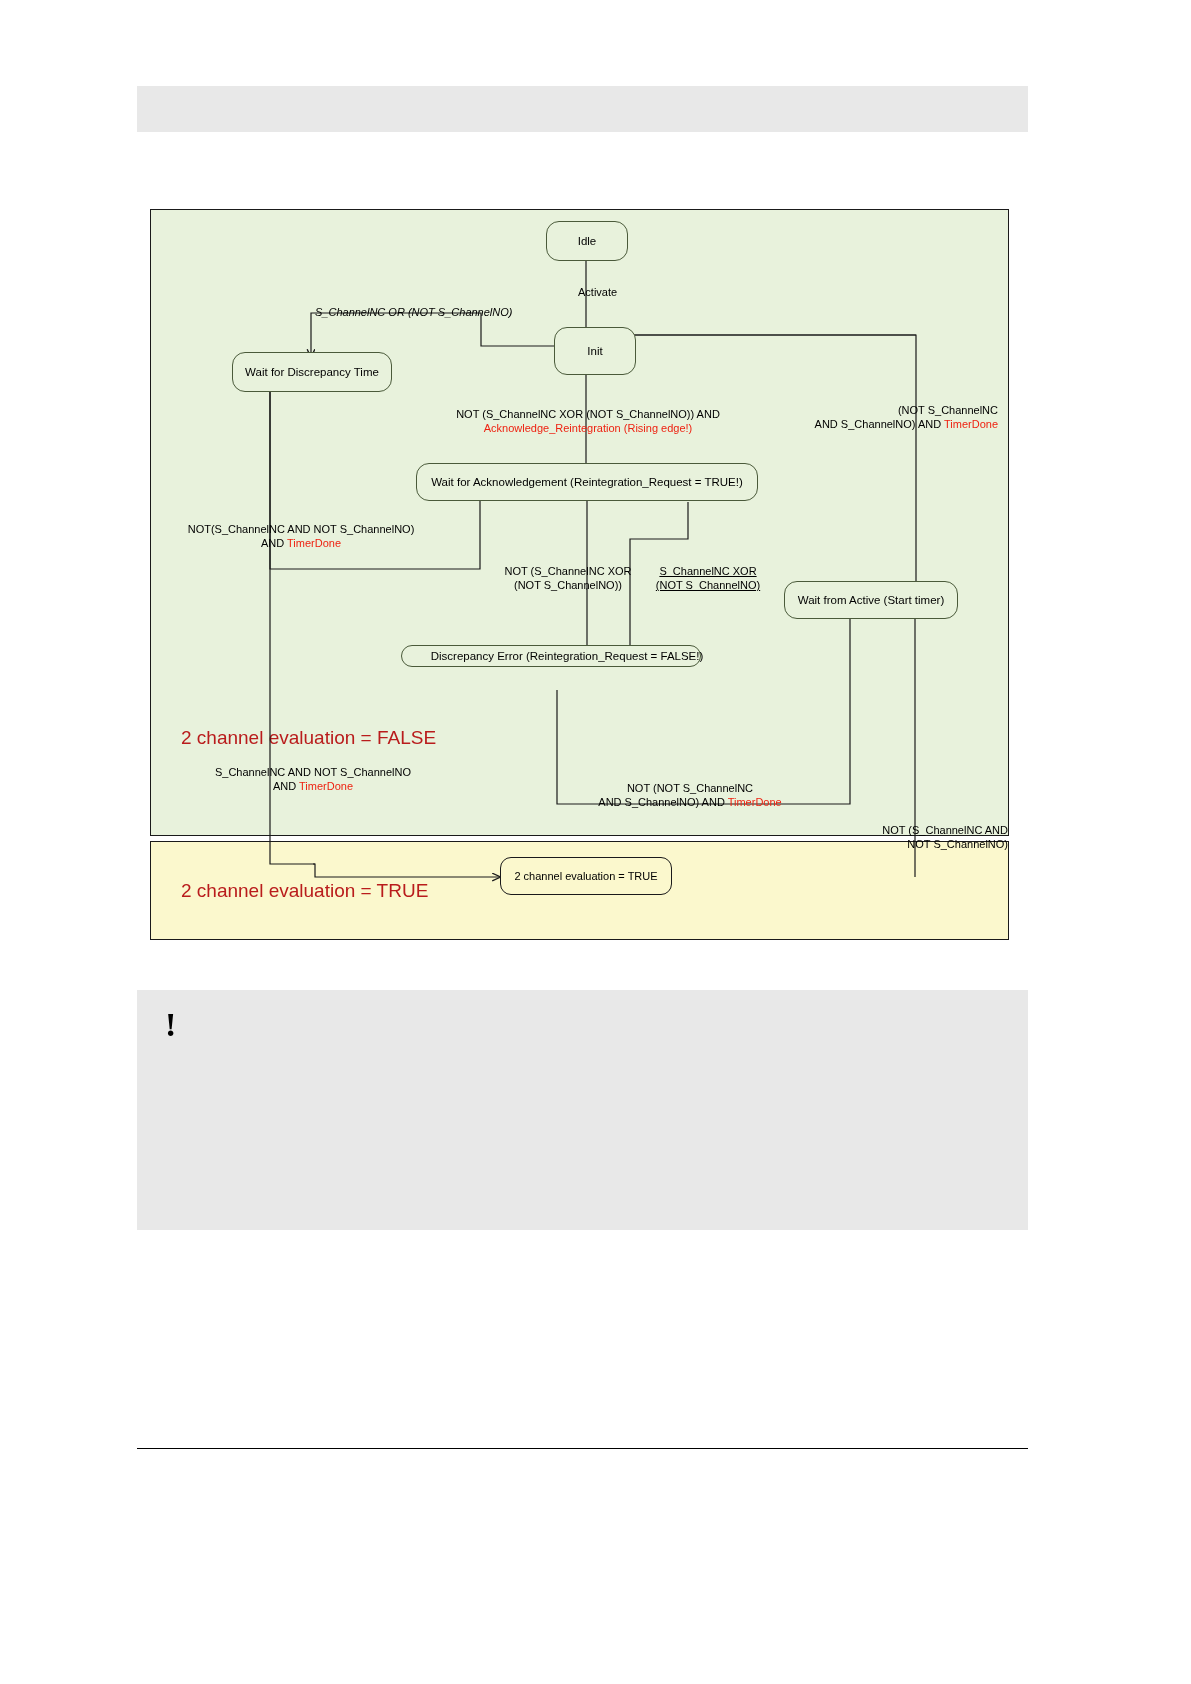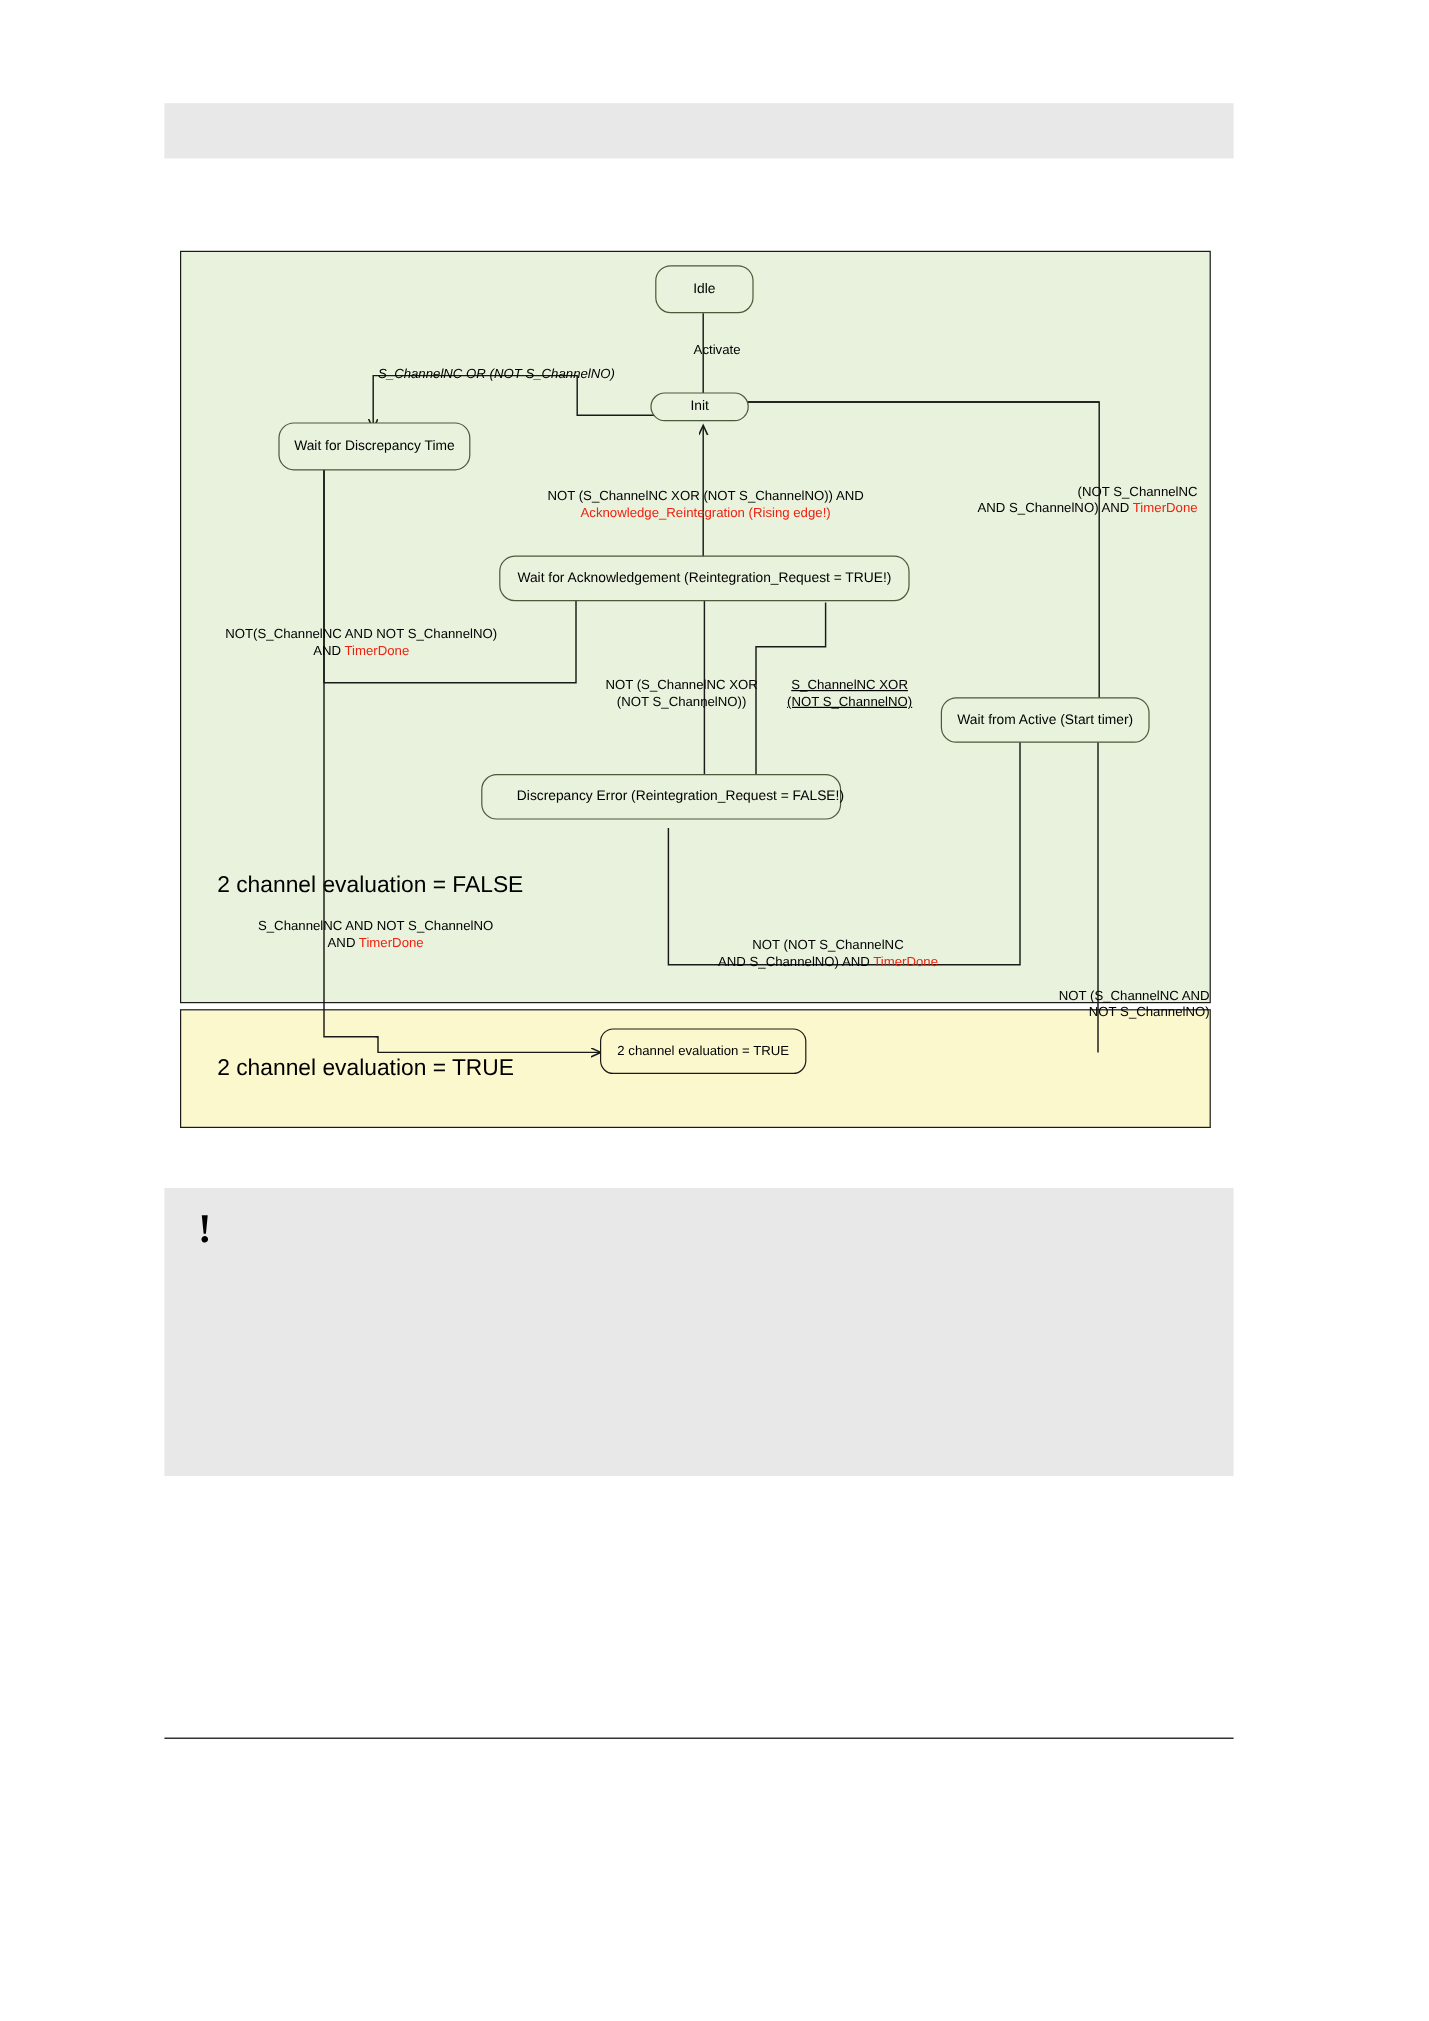--- a/index.html
+++ b/index.html
@@ -53,21 +53,21 @@
     top: 632px;
     width: 859px;
     height: 99px;
     background: #fbf8cd;
     border: 1.5px solid #1a1a1a;
     box-sizing: border-box;
   }
   .region-title {
     position: absolute;
     font-size: 19px;
-    color: #000000;
+    color: #b91c1c;
     white-space: nowrap;
   }
   .region-title.false-t { left: 31px; top: 518px; }
   .region-title.true-t  { left: 31px; top: 671px; }
 
   
   .state {
     position: absolute;
     background: #e8f2dc;
     border: 1.6px solid #4a5a3a;
@@ -183,33 +183,33 @@
 
         <path d="M765,668 L765,392" marker-end="url(#ah)"></path>
 
       </g>
     </svg>
 
     <div class="state" style="left:396px; top:12px; width:82px; height:40px;">
       <span>Idle</span>
     </div>
 
-    <div class="state" style="left:392px; top:118px; width:82px; height:24px;">
+    <div class="state" style="left:404px; top:118px; width:82px; height:48px;">
       <span>Init</span>
     </div>
 
     <div class="state" style="left:82px; top:143px; width:160px; height:40px;">
       <span>Wait for Discrepancy Time</span>
     </div>
 
     <div class="state" style="left:266px; top:254px; width:342px; height:38px;">
       <span>Wait for Acknowledgement (Reintegration_Request = TRUE!)</span>
     </div>
 
-    <div class="state" style="left:251px; top:436px; width:300px; height:38px;padding-left:32px;">
+    <div class="state" style="left:251px; top:436px; width:300px; height:22px;padding-left:32px;">
       <span>Discrepancy Error (Reintegration_Request = FALSE!)</span>
     </div>
 
     <div class="state" style="left:634px; top:372px; width:174px; height:38px;">
       <span>Wait from Active (Start timer)</span>
     </div>
 
     <div class="state on-yellow" style="left:350px; top:648px; width:172px; height:38px;">
       <span>2 channel evaluation = TRUE</span>
     </div>

